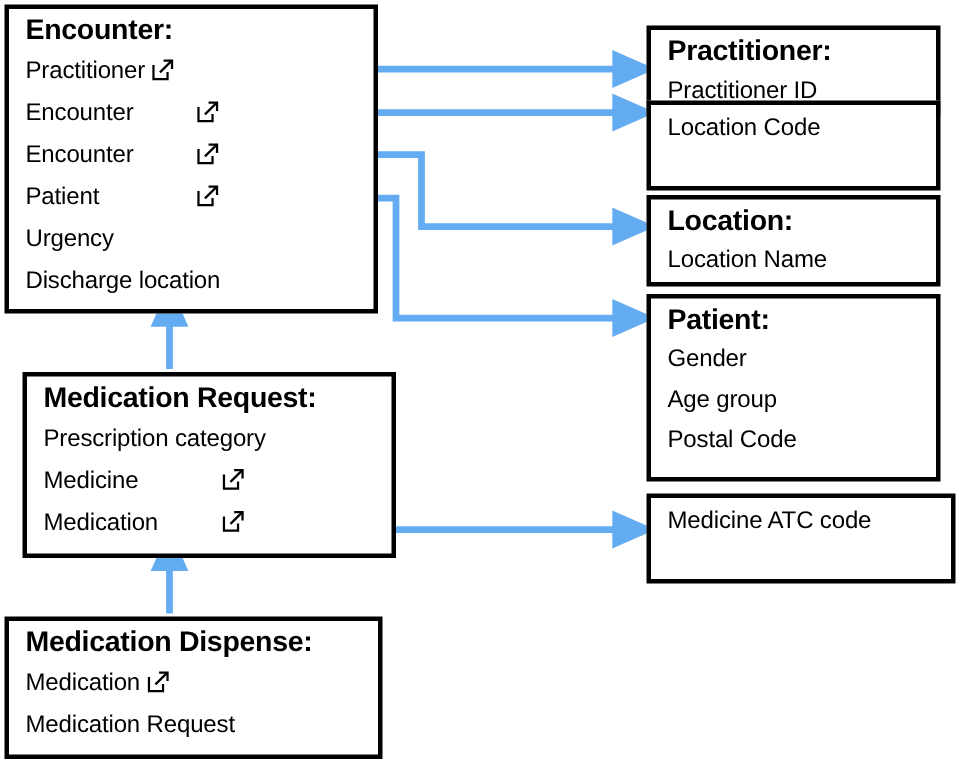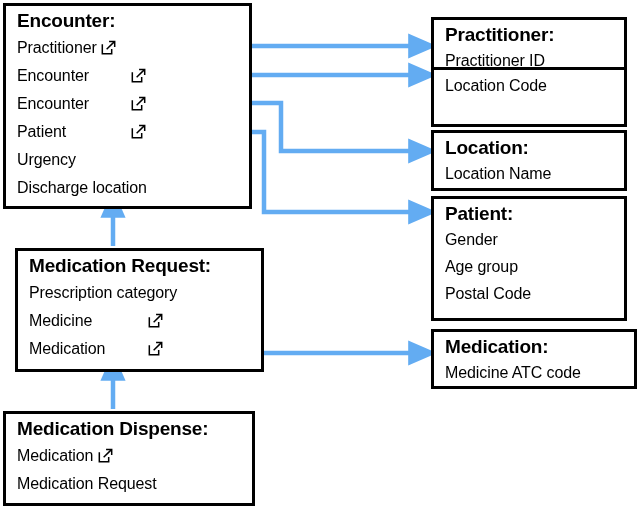--- a/index.html
+++ b/index.html
@@ -251,19 +251,18 @@
     </div>
     <div class="field-row">
       <span class="field-label">Age group</span>
     </div>
     <div class="field-row">
       <span class="field-label">Postal Code</span>
     </div>
   </div>
 
   <div class="entity-box right" id="box-medication">
-    <div class="entity-title">Medication:</div>
     <div class="field-row">
       <span class="field-label">Medicine ATC code</span>
     </div>
   </div>
 
 </div>
 
 </body></html>

